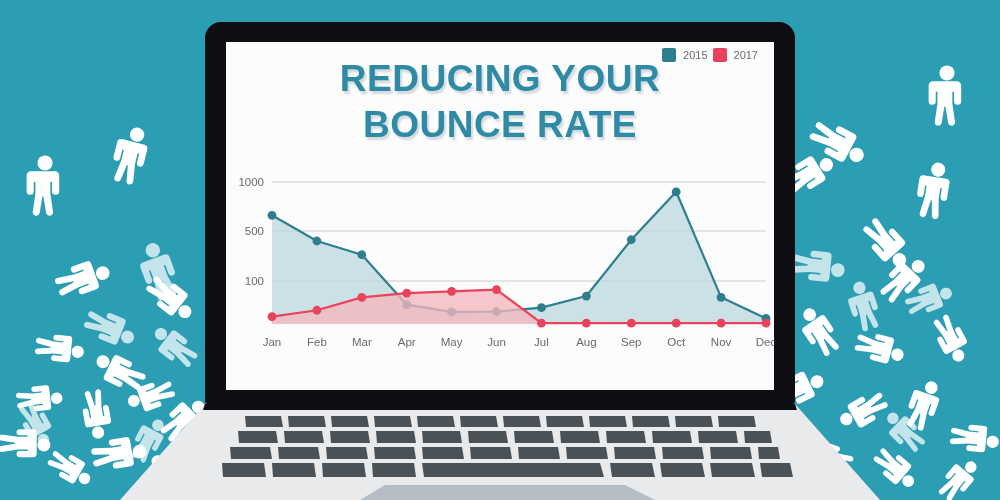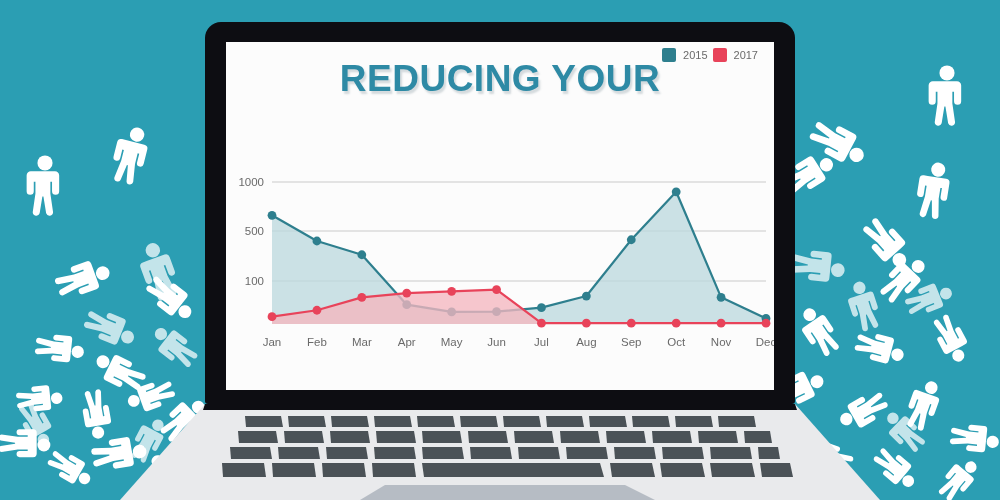--- a/index.html
+++ b/index.html
@@ -174,20 +174,21 @@
         <polygon points="760,463 790,463 793,477 762,477"></polygon>
       </g>
       <polygon points="385,485 625,485 655,500 360,500" fill="#B6BCC4"></polygon>
     </svg>
 
     <div class="lid">
       <div class="screen">
 
         <div class="chart-title">
           <div>REDUCING YOUR</div>
+          <div>BOUNCE RATE</div>
         </div>
 
         <div class="legend">
           <div class="legend-item">
             <span class="legend-swatch" id="sw0" style="background: rgb(46, 127, 142);"></span>
             <span class="legend-label">2015</span>
           </div>
           <div class="legend-item">
             <span class="legend-swatch" id="sw1" style="background: rgb(232, 67, 90);"></span>
             <span class="legend-label">2017</span>

